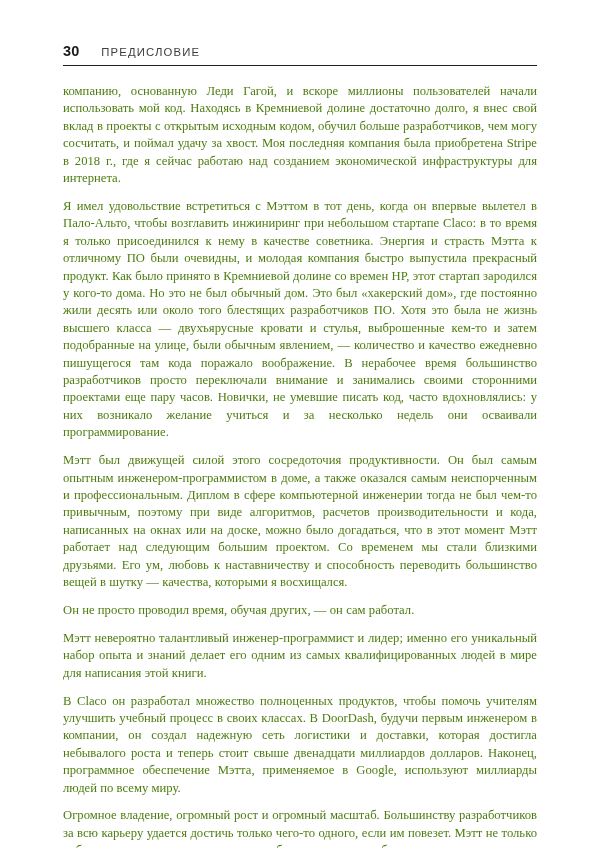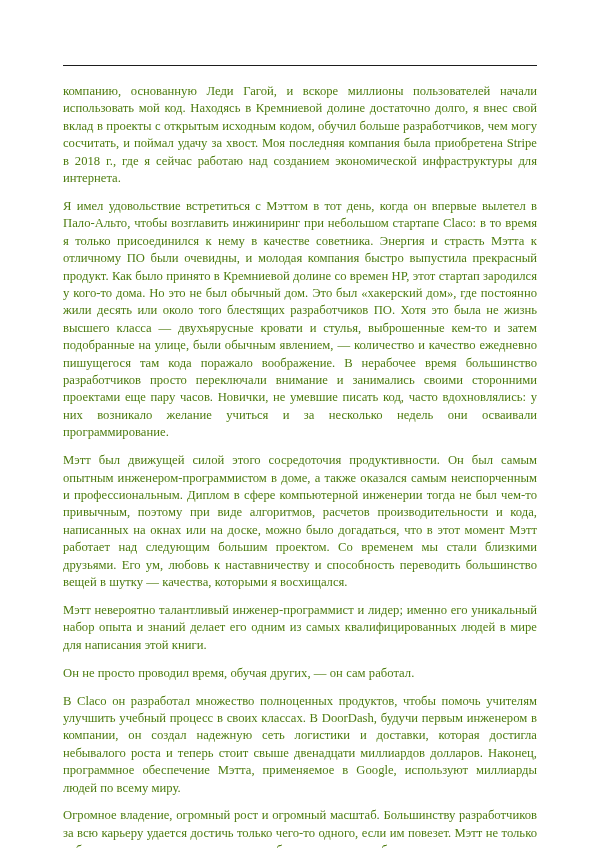--- a/index.html
+++ b/index.html
@@ -82,26 +82,30 @@
     letter-spacing: 0.01px;
     word-spacing: 0.1px;
   }
   .para:last-child { margin-bottom: 0; }
 </style>
 </head>
 <body>
 
 <div class="page">
 
+  <div class="running-head">
+    <span class="folio">30</span>
+    <span class="running-title">ПРЕДИСЛОВИЕ</span>
+  </div>
 
   <div class="head-rule"></div>
 
   <div class="text-column">
     <p class="para">компанию, основанную Леди Гагой, и вскоре миллионы пользователей начали использовать мой код. Находясь в Кремниевой долине достаточно долго, я внес свой вклад в проекты с открытым исходным кодом, обучил больше разработчиков, чем могу сосчитать, и поймал удачу за хвост. Моя последняя компания была приобретена Stripe в 2018 г., где я сейчас работаю над созданием экономической инфраструктуры для интернета.</p>
     <p class="para">Я имел удовольствие встретиться с Мэттом в тот день, когда он впервые вылетел в Пало-Альто, чтобы возглавить инжиниринг при небольшом стартапе Claco: в то время я только присоединился к нему в качестве советника. Энергия и страсть Мэтта к отличному ПО были очевидны, и молодая компания быстро выпустила прекрасный продукт. Как было принято в Кремниевой долине со времен HP, этот стартап зародился у кого-то дома. Но это не был обычный дом. Это был «хакерский дом», где постоянно жили десять или около того блестящих разработчиков ПО. Хотя это была не жизнь высшего класса — двухъярусные кровати и стулья, выброшенные кем-то и затем подобранные на улице, были обычным явлением, — количество и качество ежедневно пишущегося там кода поражало воображение. В нерабочее время большинство разработчиков просто переключали внимание и занимались своими сторонними проектами еще пару часов. Новички, не умевшие писать код, часто вдохновлялись: у них возникало желание учиться и за несколько недель они осваивали программирование.</p>
     <p class="para">Мэтт был движущей силой этого сосредоточия продуктивности. Он был самым опытным инженером-программистом в доме, а также оказался самым неиспорченным и профессиональным. Диплом в сфере компьютерной инженерии тогда не был чем-то привычным, поэтому при виде алгоритмов, расчетов производительности и кода, написанных на окнах или на доске, можно было догадаться, что в этот момент Мэтт работает над следующим большим проектом. Со временем мы стали близкими друзьями. Его ум, любовь к наставничеству и способность переводить большинство вещей в шутку — качества, которыми я восхищался.</p>
+    <p class="para">Он не просто проводил время, обучая других, — он сам работал.</p>
     <p class="para">Мэтт невероятно талантливый инженер-программист и лидер; именно его уникальный набор опыта и знаний делает его одним из самых квалифицированных людей в мире для написания этой книги.</p>
-    <p class="para">Он не просто проводил время, обучая других, — он сам работал.</p>
     <p class="para">В Claco он разработал множество полноценных продуктов, чтобы помочь учителям улучшить учебный процесс в своих классах. В DoorDash, будучи первым инженером в компании, он создал надежную сеть логистики и доставки, которая достигла небывалого роста и теперь стоит свыше двенадцати миллиардов долларов. Наконец, программное обеспечение Мэтта, применяемое в Google, используют миллиарды людей по всему миру.</p>
     <p class="para">Огромное владение, огромный рост и огромный масштаб. Большинству разработчиков за всю карьеру удается достичь только чего-то одного, если им повезет. Мэтт не только добился всего этого, но и стал автором бестселлера, в «свободное</p>
   </div>
 
 </div>
 
 </body></html>

